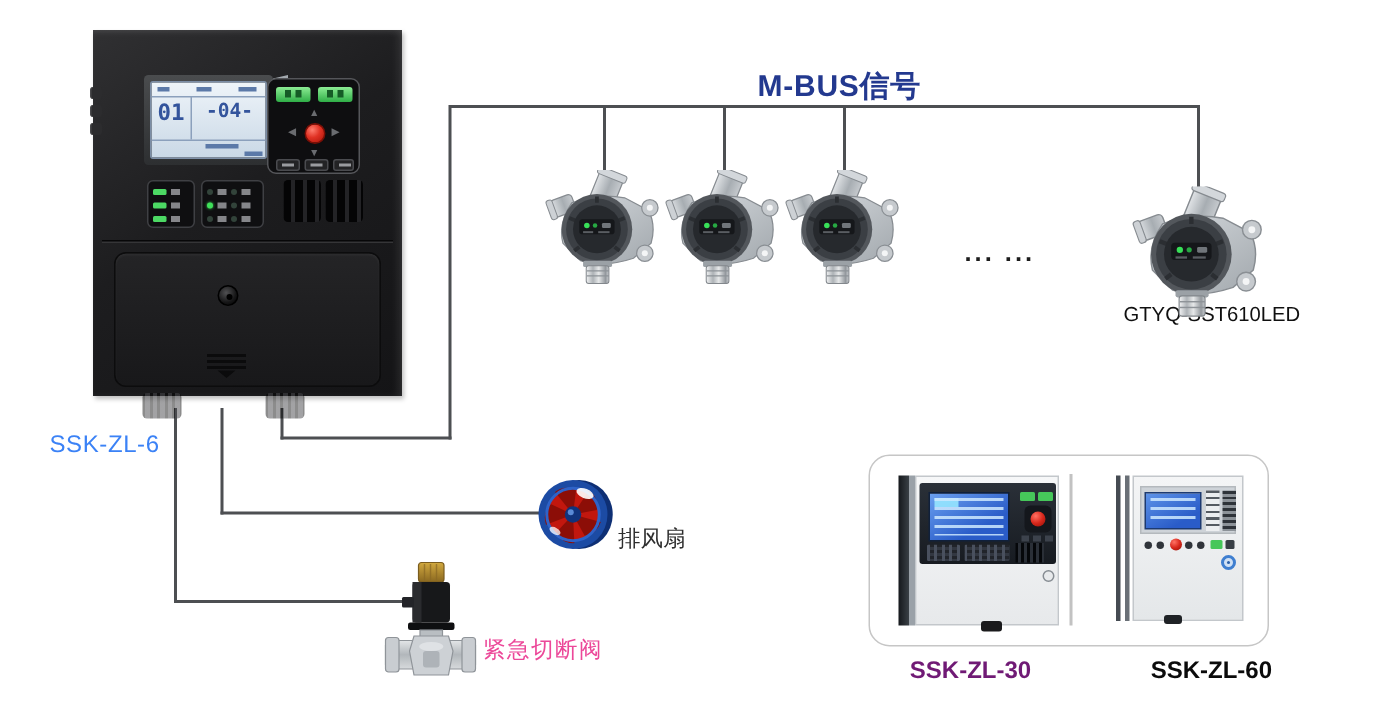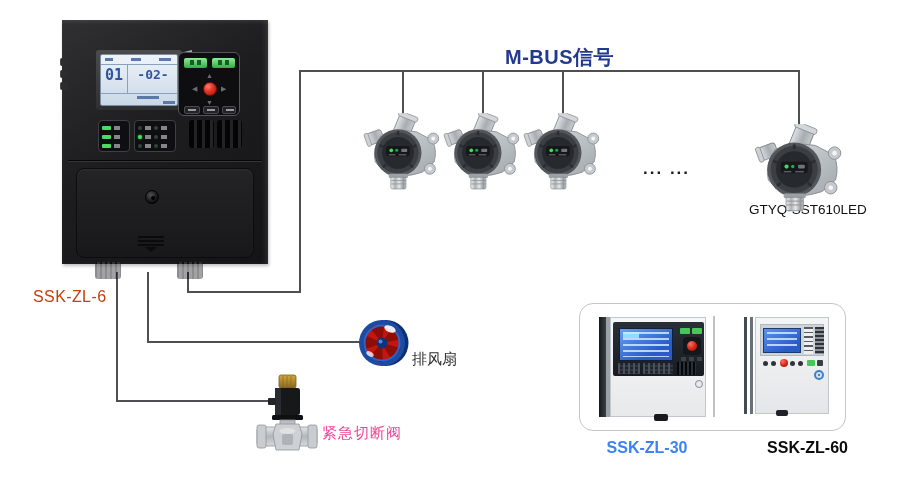--- a/index.html
+++ b/index.html
@@ -20,24 +20,24 @@
   #w-fv{left:147px;top:272px;width:2px;height:71px;}
   #w-fh{left:147px;top:341px;width:214px;height:2px;}
   #w-vv{left:116px;top:272px;width:2px;height:130px;}
   #w-vh{left:116px;top:400px;width:156px;height:2px;}
 
   
   .lbl{position:absolute;white-space:nowrap;}
   #mbus-label{left:505px;top:44px;font-size:20px;font-weight:600;color:#23398f;letter-spacing:.5px;}
   #ellipsis{left:643px;top:159px;font-size:17px;font-weight:bold;color:#1c1c1c;letter-spacing:2px;}
   #gtyq-label{left:749px;top:202px;font-size:13.5px;color:#101010;}
-  #ssk6-label{left:33px;top:288px;font-size:16px;color:#c2410c;letter-spacing:.4px;}
+  #ssk6-label{left:33px;top:288px;font-size:16px;color:#3b82f6;letter-spacing:.4px;}
   #fan-label{left:412px;top:350px;font-size:15px;color:#2e2e2e;}
   #valve-label{left:322px;top:424px;font-size:15px;color:#ec4899;letter-spacing:1px;}
-  #zl30-label{left:592px;top:439px;width:110px;text-align:center;font-size:16px;font-weight:600;color:#3b82f6;}
+  #zl30-label{left:592px;top:439px;width:110px;text-align:center;font-size:16px;font-weight:600;color:#701a75;}
   #zl60-label{left:738px;top:439px;width:110px;text-align:right;font-size:16px;font-weight:600;color:#0b0b0b;}
 
   
   #main-panel{position:absolute;left:62px;top:20px;width:206px;height:244px;border-radius:0;
     background:linear-gradient(145deg,#303032 0%,#1d1d1f 45%,#141416 100%);
     box-shadow:inset -4px 0 7px -3px rgba(255,255,255,.14), inset 0 3px 5px -2px rgba(255,255,255,.10), 1px 2px 3px rgba(0,0,0,.25);}
   .side-tab{position:absolute;left:-2px;width:8px;height:8px;background:#2c2c2e;border-radius:2px;border-left:1px solid #48484a;}
   #tab1{top:38px;} #tab2{top:50px;} #tab3{top:62px;}
 
   #screen-frame{position:absolute;left:34px;top:30px;width:86px;height:60px;border-radius:3px;
@@ -265,21 +265,21 @@
     <div id="screen-frame"></div>
     <div id="screen-glare"></div>
     <div id="lcd">
       <div class="hline" style="top:9px"></div>
       <div class="hline" style="top:38px"></div>
       <div class="vline"></div>
       <div class="lcd-mark" style="left:4px;top:3px;width:8px;height:3px"></div>
       <div class="lcd-mark" style="left:30px;top:3px;width:10px;height:3px"></div>
       <div class="lcd-mark" style="left:58px;top:3px;width:12px;height:3px"></div>
       <div id="lcd-val-l">01</div>
-      <div id="lcd-val-r">-02-</div>
+      <div id="lcd-val-r">-04-</div>
       <div class="lcd-mark" style="left:36px;top:41px;width:22px;height:3px"></div>
       <div class="lcd-mark" style="left:62px;top:46px;width:12px;height:3px"></div>
     </div>
 
     <div id="btn-pod">
       <div class="grn-btn" id="grn1">
           <i></i>
           <i></i>
         </div>
       <div class="grn-btn" id="grn2">

